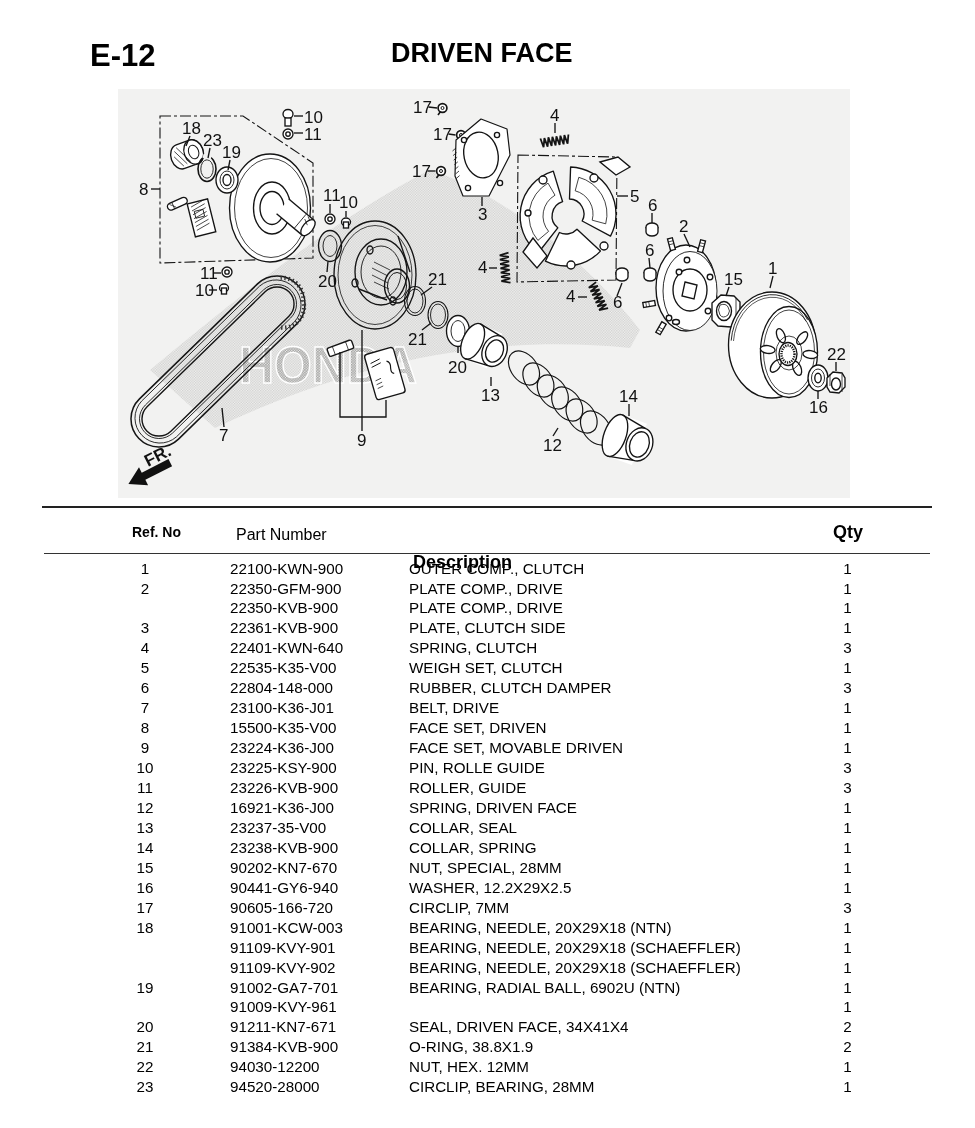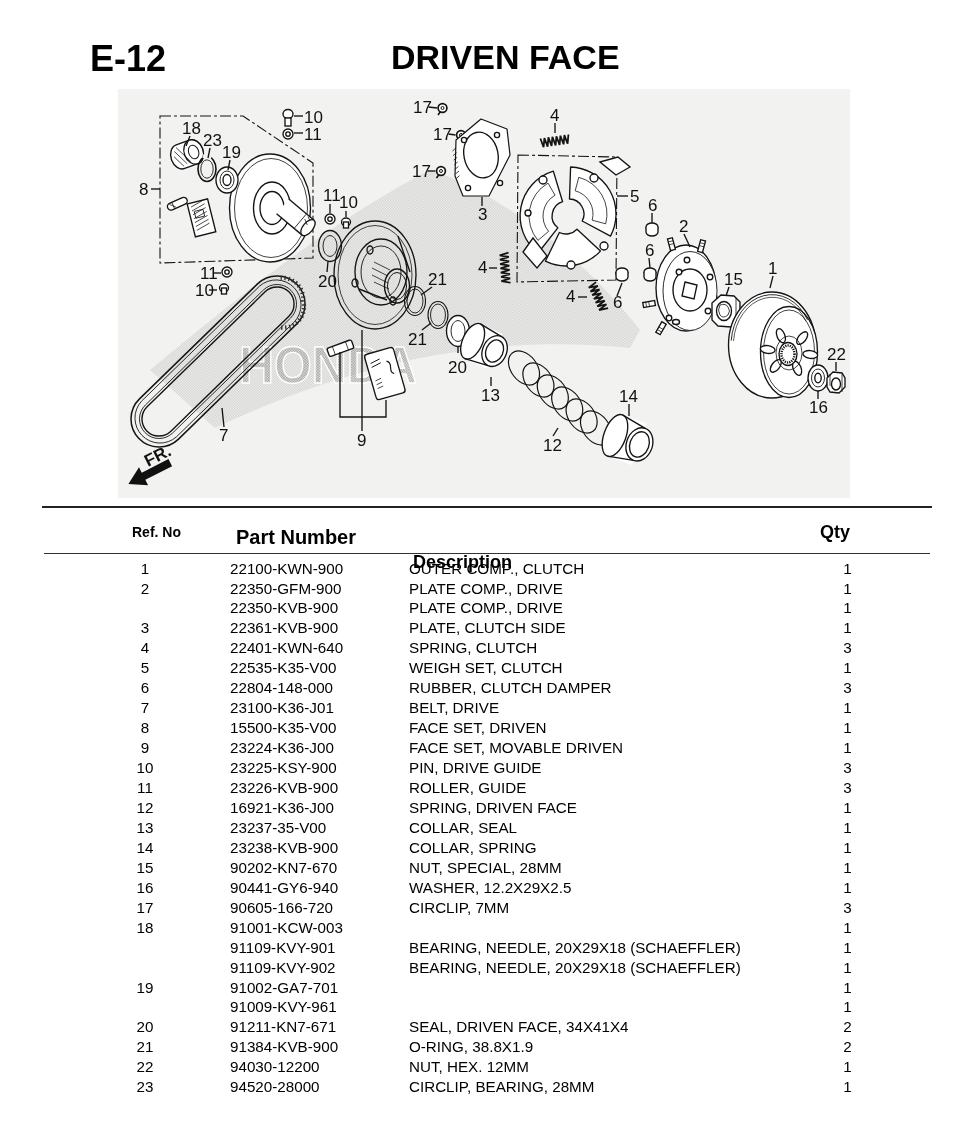--- a/index.html
+++ b/index.html
@@ -7,22 +7,22 @@
 .abs{position:absolute}
 .lb{font-size:17px;fill:#111;stroke:none;font-family:"Liberation Sans",sans-serif}
 .tr{position:absolute;left:0;width:975px;height:20px;font-size:15.2px;line-height:20px}
 .tr span{position:absolute;white-space:nowrap}
 .c1{left:100px;width:90px;text-align:center}
 .c2{left:230px}
 .c3{left:409px}
 .c4{left:810px;width:75px;text-align:center}
 </style></head>
 <body>
-<div class="abs" style="left:90px;top:37.5px;font-size:36px;font-weight:bold">E-12</div>
-<div class="abs" style="left:391px;top:37.5px;font-size:34px;font-weight:bold">DRIVEN FACE</div>
+<div class="abs" style="left:90px;top:37.5px;font-size:31px;font-weight:bold">E-12</div>
+<div class="abs" style="left:391px;top:37.5px;font-size:27px;font-weight:bold">DRIVEN FACE</div>
 
 <svg class="abs" style="left:118px;top:89px" width="732" height="409" viewBox="118 89 732 409">
 <defs>
 <pattern id="ht" width="2.6" height="2.6" patternUnits="userSpaceOnUse">
 <rect x="0" y="0" width="1.3" height="1.3" fill="#cfcfce"></rect>
         <rect x="1.3" y="1.3" width="1.3" height="1.3" fill="#cfcfce"></rect>
 </pattern>
 <pattern id="ht2" width="2.6" height="2.6" patternUnits="userSpaceOnUse">
 <rect x="0" y="0" width="1.4" height="1.4" fill="#a3a3a2"></rect>
         <rect x="1.3" y="1.3" width="1.4" height="1.4" fill="#a3a3a2"></rect>
@@ -331,23 +331,23 @@
       <text x="827" y="360" class="lb">22</text>
 <g transform="rotate(-27 148 474)">
         <path d="M 126,474 l 17,-10 l 0,6 l 30,0 l 0,8 l -30,0 l 0,6 Z" fill="#111" stroke="none"></path>
       </g>
 <text x="148" y="467" class="lb" transform="rotate(-27 148 467)" font-weight="bold" font-size="14.5">FR.</text>
 </g>
 </svg>
 
 <div class="abs" style="left:42px;top:506px;width:890px;height:2px;background:#222"></div>
 <div class="abs" style="left:107px;top:524px;width:74px;text-align:right;font-size:14px;font-weight:bold">Ref. No</div>
-<div class="abs" style="left:236px;top:526px;font-size:20px;font-weight:bold">Part Number</div>
+<div class="abs" style="left:236px;top:526px;font-size:16px;font-weight:normal">Part Number</div>
 <div class="abs" style="left:413px;top:552px;font-size:18px;font-weight:bold">Description</div>
-<div class="abs" style="left:820px;top:522px;width:56px;font-size:18px;font-weight:bold">Qty</div>
+<div class="abs" style="left:820px;top:522px;width:56px;text-align:center;font-size:18px;font-weight:bold">Qty</div>
 <div class="abs" style="left:44px;top:553px;width:886px;height:1px;background:#333"></div>
 <div class="tr" style="top:558.5px">
     <span class="c1">1</span>
     <span class="c2">22100-KWN-900</span>
     <span class="c3">OUTER COMP., CLUTCH</span>
     <span class="c4">1</span>
   </div>
 <div class="tr" style="top:578.5px">
     <span class="c1">2</span>
     <span class="c2">22350-GFM-900</span>
@@ -398,21 +398,21 @@
   </div>
 <div class="tr" style="top:738.0px">
     <span class="c1">9</span>
     <span class="c2">23224-K36-J00</span>
     <span class="c3">FACE SET, MOVABLE DRIVEN</span>
     <span class="c4">1</span>
   </div>
 <div class="tr" style="top:758.0px">
     <span class="c1">10</span>
     <span class="c2">23225-KSY-900</span>
-    <span class="c3">PIN, DRIVE GUIDE</span>
+    <span class="c3">PIN, ROLLE GUIDE</span>
     <span class="c4">3</span>
   </div>
 <div class="tr" style="top:778.0px">
     <span class="c1">11</span>
     <span class="c2">23226-KVB-900</span>
     <span class="c3">ROLLER, GUIDE</span>
     <span class="c4">3</span>
   </div>
 <div class="tr" style="top:797.9px">
     <span class="c1">12</span>
@@ -446,37 +446,39 @@
   </div>
 <div class="tr" style="top:897.6px">
     <span class="c1">17</span>
     <span class="c2">90605-166-720</span>
     <span class="c3">CIRCLIP, 7MM</span>
     <span class="c4">3</span>
   </div>
 <div class="tr" style="top:917.6px">
     <span class="c1">18</span>
     <span class="c2">91001-KCW-003</span>
+    <span class="c3">BEARING, NEEDLE, 20X29X18 (NTN)</span>
     <span class="c4">1</span>
   </div>
 <div class="tr" style="top:937.5px">
     <span class="c1"></span>
     <span class="c2">91109-KVY-901</span>
     <span class="c3">BEARING, NEEDLE, 20X29X18 (SCHAEFFLER)</span>
     <span class="c4">1</span>
   </div>
 <div class="tr" style="top:957.5px">
     <span class="c1"></span>
     <span class="c2">91109-KVY-902</span>
     <span class="c3">BEARING, NEEDLE, 20X29X18 (SCHAEFFLER)</span>
     <span class="c4">1</span>
   </div>
 <div class="tr" style="top:977.5px">
     <span class="c1">19</span>
     <span class="c2">91002-GA7-701</span>
+    <span class="c3">BEARING, RADIAL BALL, 6902U (NTN)</span>
     <span class="c4">1</span>
   </div>
 <div class="tr" style="top:997.4px">
     <span class="c1"></span>
     <span class="c2">91009-KVY-961</span>
     <span class="c4">1</span>
   </div>
 <div class="tr" style="top:1017.3px">
     <span class="c1">20</span>
     <span class="c2">91211-KN7-671</span>

